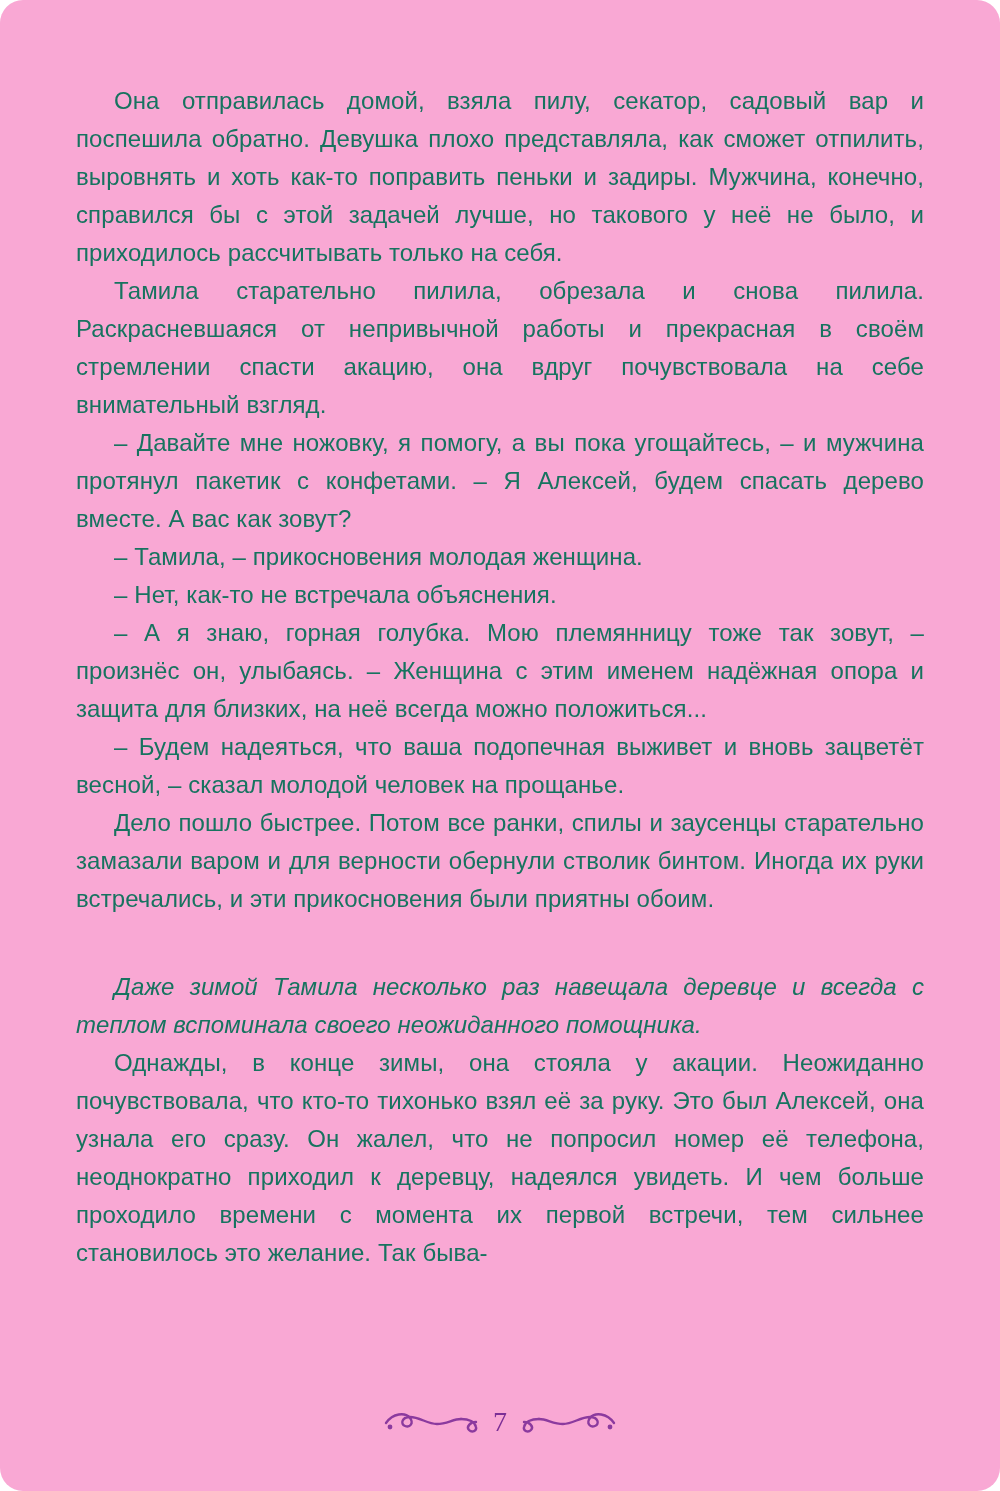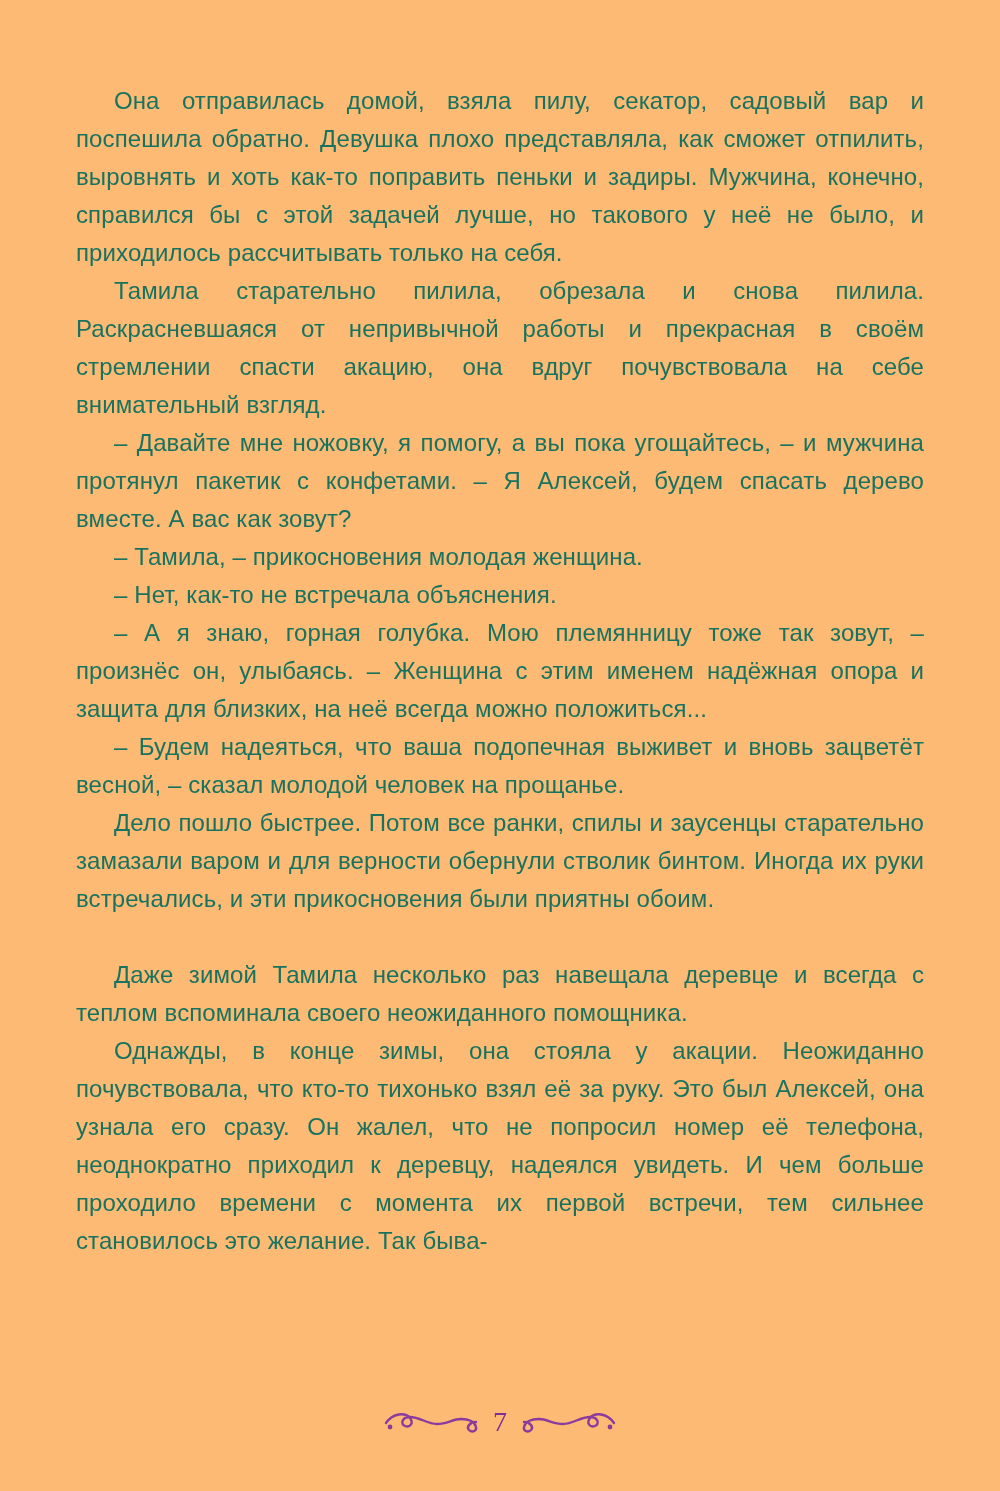--- a/index.html
+++ b/index.html
@@ -4,43 +4,45 @@
 <style>
   html, body {
     margin: 0;
     padding: 0;
     background: #ffffff;
   }
   .page {
     position: relative;
     width: 1000px;
     height: 1491px;
-    background: #fdba74;
+    background: #f9a8d4;
     box-sizing: border-box;
     font-family: "Liberation Sans", "DejaVu Sans", sans-serif;
     overflow: hidden;
+    border-radius: 23px;
   }
   .text-block {
     position: absolute;
     top: 82px;
     left: 76px;
     width: 848px;
     color: #17735f;
     font-size: 24px;
     line-height: 38px;
     text-align: justify;
     letter-spacing: 0.1px;
   }
   .text-block p {
     margin: 0;
     padding: 0;
     text-indent: 38px;
   }
   .text-block p.section-gap {
-    margin-top: 38px;
+    margin-top: 50px;
+    font-style: italic;
   }
   .page-footer {
     position: absolute;
     left: 0;
     right: 0;
     top: 1408px;
     display: flex;
     align-items: center;
     justify-content: center;
     gap: 14px;

